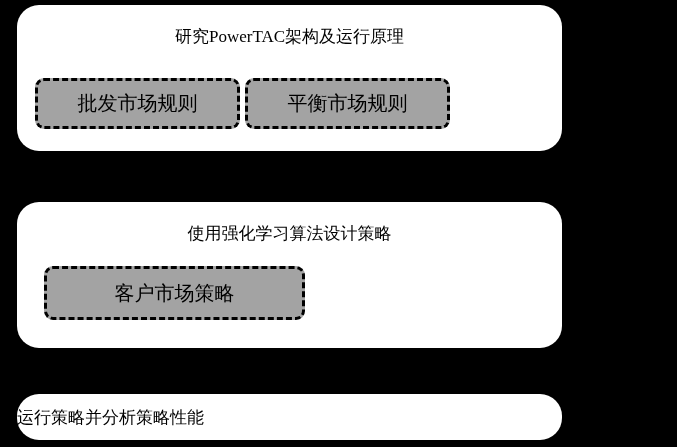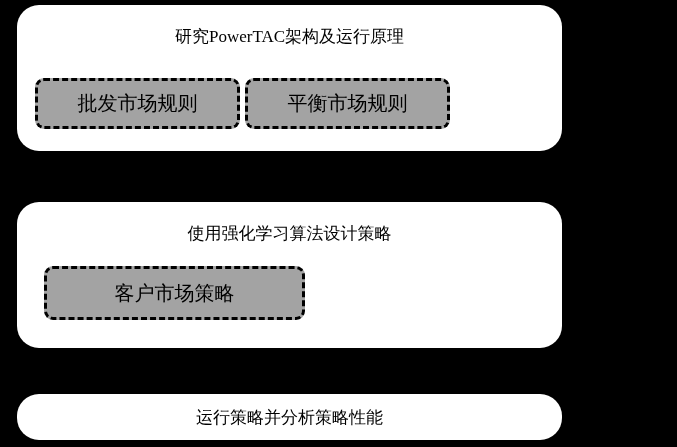--- a/index.html
+++ b/index.html
@@ -21,21 +21,21 @@
     left: 5px;
     width: 545px;
     background: #ffffff;
     border-radius: 22px;
     box-sizing: border-box;
     margin-left: 12px;
   }
   .panel-research { top: 5px;   height: 146px; }
   .panel-design   { top: 202px; height: 146px; }
   .panel-run      { top: 394px; height: 46px;
-                    display: flex; align-items: center; justify-content: center; }
+                    display: flex; align-items: center; }
   .panel-title {
     position: absolute;
     top: 21px;
     left: 0;
     width: 100%;
     text-align: center;
     font-size: 17px;
     line-height: 22px;
     white-space: nowrap;
   }

